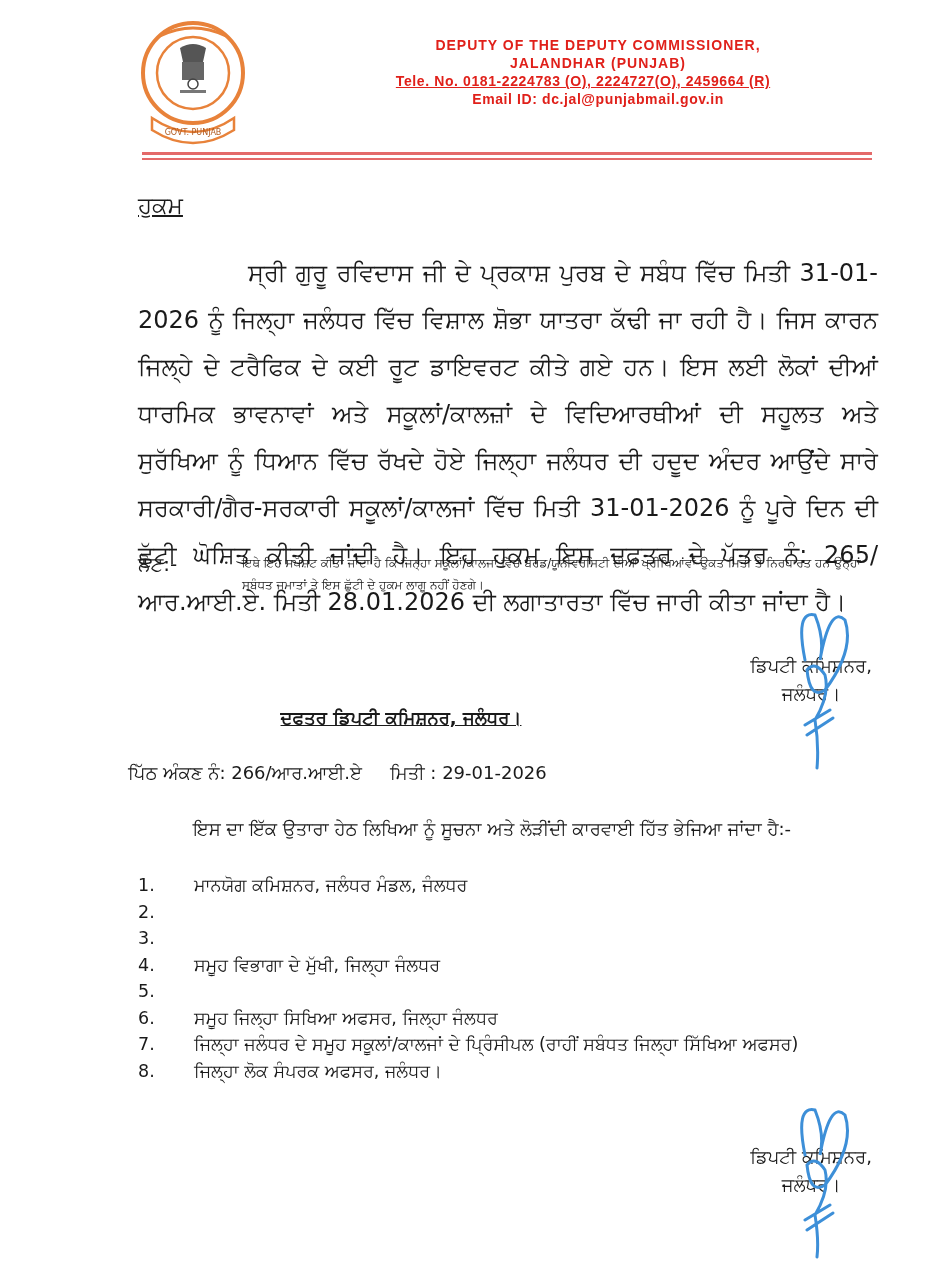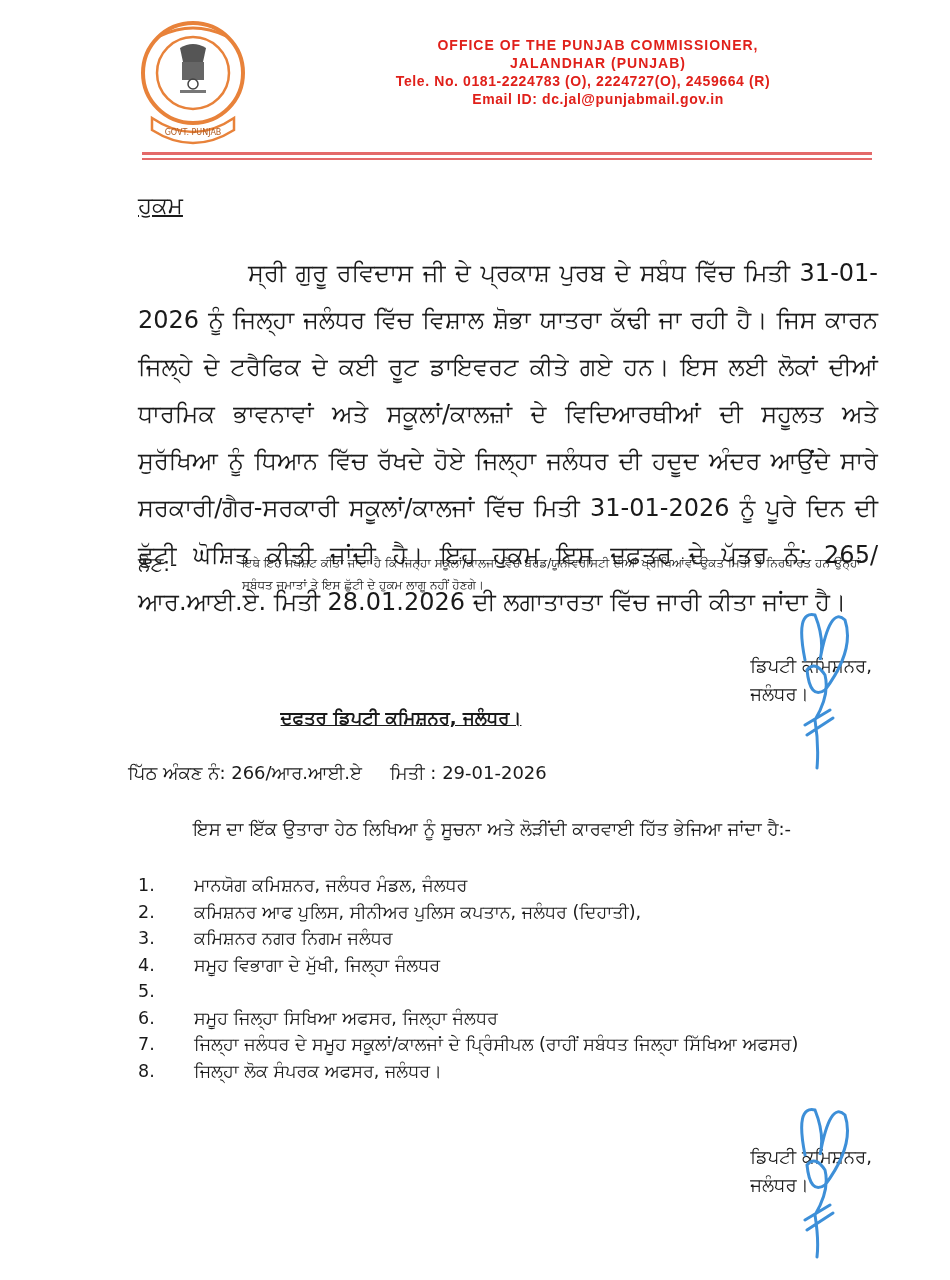--- a/index.html
+++ b/index.html
@@ -3,33 +3,33 @@
 <meta charset="utf-8">
 <style>
   html, body { margin: 0; padding: 0; background: #ffffff; }
   body { width: 950px; height: 1280px; position: relative; overflow: hidden; font-family: "DejaVu Sans", sans-serif; color: #1a1a1a; }
 
   .letterhead { position: absolute; left: 138px; top: 18px; width: 740px; height: 145px; }
   .emblem { position: absolute; left: 0; top: 0; width: 110px; height: 130px; }
   .lh-text { position: absolute; left: 170px; top: 18px; width: 580px; text-align: center; color: #e0201a; font-family: "Liberation Sans", sans-serif; font-weight: bold; }
   .lh-title-pa { font-size: 25px; line-height: 30px; letter-spacing: 0.5px; }
   .lh-en { font-size: 14px; line-height: 18px; letter-spacing: 1px; }
-  .lh-tele { font-size: 14px; line-height: 18px; letter-spacing: 0.6px; margin-left: -35px; width: 620px; }
+  .lh-tele { font-size: 14px; line-height: 18px; letter-spacing: 0.6px; margin-left: -35px; width: 620px; text-decoration: underline; }
   .lh-email { font-size: 14px; line-height: 18px; letter-spacing: 0.6px; }
   .rule1 { position: absolute; left: 142px; top: 152px; width: 730px; height: 3px; background: #e46a6a; }
   .rule2 { position: absolute; left: 142px; top: 158px; width: 730px; height: 2px; background: #e46a6a; }
 
   .order-heading { position: absolute; left: 138px; top: 192px; font-size: 23px; text-decoration: underline; }
   .body-para { position: absolute; left: 138px; top: 250px; width: 740px; font-size: 24px; line-height: 47px; text-align: justify; }
   .body-para .indent { display: inline-block; width: 110px; }
 
   .note-label { position: absolute; left: 138px; top: 552px; font-size: 20px; }
   .note-text { position: absolute; left: 242px; top: 552px; width: 640px; font-size: 12px; line-height: 22px; }
 
-  .sig-block { position: absolute; right: 78px; text-align: left; font-size: 18px; line-height: 28px; }
+  .sig-block { position: absolute; right: 78px; text-align: center; font-size: 18px; line-height: 28px; }
   .sig1 { top: 652px; }
   .sig2 { top: 1143px; }
 
   .office-heading { position: absolute; left: 0; width: 802px; top: 707px; text-align: center; font-size: 18px; text-decoration: underline; font-weight: bold; }
   .memo-line { position: absolute; left: 128px; top: 762px; font-size: 18px; }
   .memo-line .date { margin-left: 28px; }
   .copy-intro { position: absolute; left: 193px; top: 818px; font-size: 18px; }
 
   .dist-list { position: absolute; left: 138px; top: 872px; margin: 0; padding: 0; list-style: none; font-size: 17.5px; line-height: 26.5px; }
   .dist-list li { display: flex; }
@@ -46,21 +46,21 @@
     <circle cx="55" cy="55" r="36" fill="none" stroke="#e8823a" stroke-width="2.5"></circle>
     <path d="M22 18 Q55 2 88 18" fill="none" stroke="#e8823a" stroke-width="3"></path>
     <path d="M42 30 q13 -8 26 0 l-3 14 h-20 z" fill="#555"></path>
     <rect x="44" y="44" width="22" height="18" fill="#666"></rect>
     <circle cx="55" cy="66" r="5" fill="none" stroke="#444" stroke-width="1.5"></circle>
     <rect x="42" y="72" width="26" height="3" fill="#777"></rect>
     <path d="M14 100 Q55 128 96 100 L96 112 Q55 138 14 112 Z" fill="#fff" stroke="#e8823a" stroke-width="2.5"></path>
     <text x="55" y="117" font-size="8" text-anchor="middle" fill="#b05a20" font-family="DejaVu Sans, sans-serif">GOVT. PUNJAB</text>
   </svg>
   <div class="lh-text">
-    <div class="lh-en">OFFICE OF THE PUNJAB COMMISSIONER,</div>
+    <div class="lh-en">DEPUTY OF THE DEPUTY COMMISSIONER,</div>
     <div class="lh-en">JALANDHAR (PUNJAB)</div>
     <div class="lh-tele">Tele. No. 0181-2224783 (O), 2224727(O), 2459664 (R)</div>
     <div class="lh-email">Email ID: dc.jal@punjabmail.gov.in</div>
   </div>
 </div>
 <div class="rule1"></div>
 <div class="rule2"></div>
 
 <div class="order-heading">ਹੁਕਮ</div>
 
@@ -85,25 +85,23 @@
 
 <div class="copy-intro">ਇਸ ਦਾ ਇੱਕ ਉਤਾਰਾ ਹੇਠ ਲਿਖਿਆ ਨੂੰ ਸੂਚਨਾ ਅਤੇ ਲੋੜੀਂਦੀ ਕਾਰਵਾਈ ਹਿੱਤ ਭੇਜਿਆ ਜਾਂਦਾ ਹੈ:-</div>
 
 <ul class="dist-list">
   <li>
       <span class="num">1.</span>
       <span>ਮਾਨਯੋਗ ਕਮਿਸ਼ਨਰ, ਜਲੰਧਰ ਮੰਡਲ, ਜੰਲਧਰ</span>
     </li>
   <li>
       <span class="num">2.</span>
-      <span>ਕਮਿਸ਼ਨਰ ਆਫ ਪੁਲਿਸ, ਸੀਨੀਅਰ ਪੁਲਿਸ ਕਪਤਾਨ, ਜਲੰਧਰ (ਦਿਹਾਤੀ),</span>
     </li>
   <li>
       <span class="num">3.</span>
-      <span>ਕਮਿਸ਼ਨਰ ਨਗਰ ਨਿਗਮ ਜਲੰਧਰ</span>
     </li>
   <li>
       <span class="num">4.</span>
       <span>ਸਮੂਹ ਵਿਭਾਗਾ ਦੇ ਮੁੱਖੀ, ਜਿਲ੍ਹਾ ਜੰਲਧਰ</span>
     </li>
   <li>
       <span class="num">5.</span>
     </li>
   <li>
       <span class="num">6.</span>

